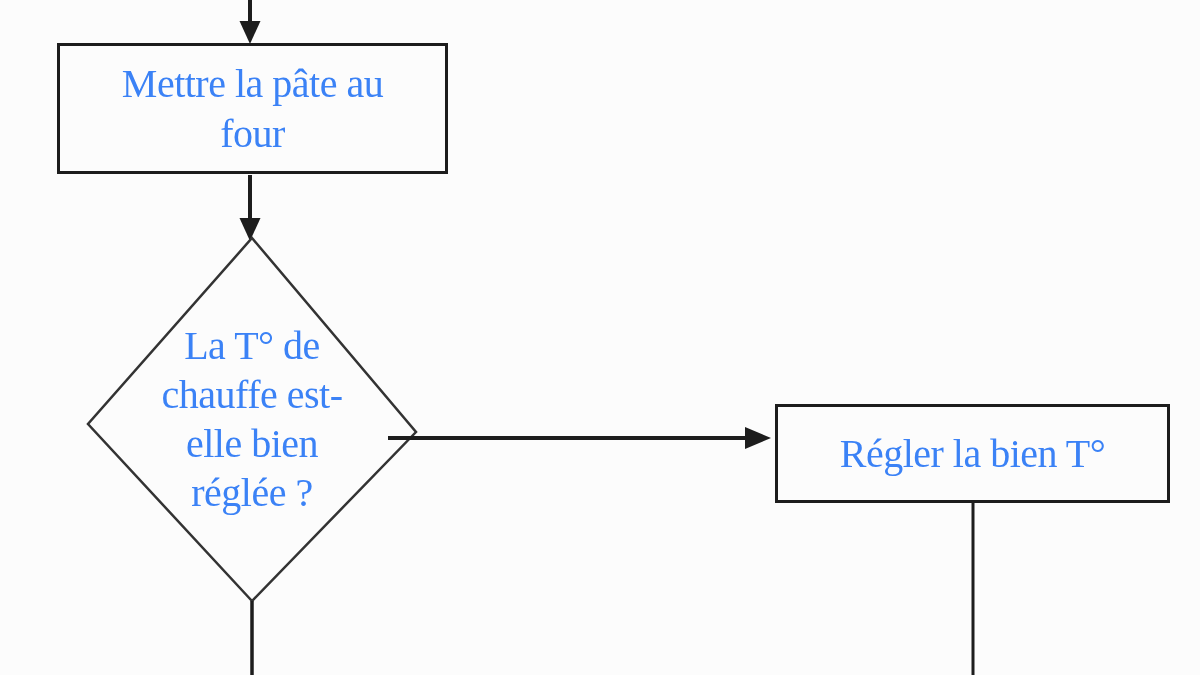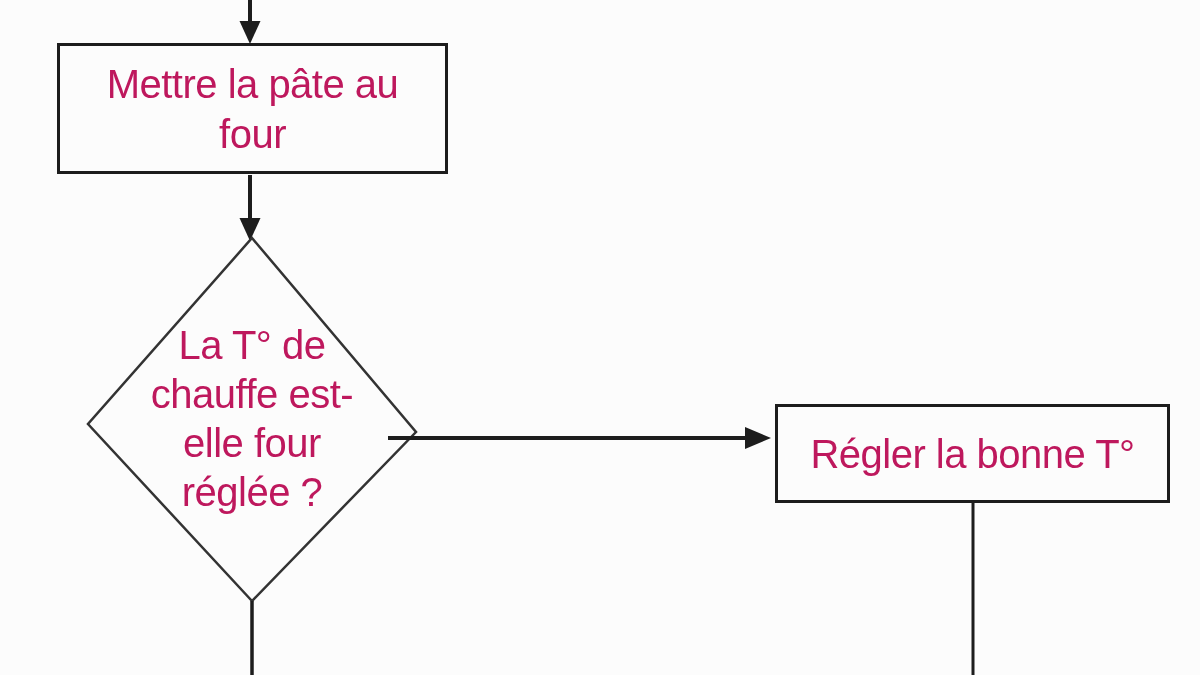--- a/index.html
+++ b/index.html
@@ -6,22 +6,22 @@
     margin: 0;
     padding: 0;
     background: #fcfcfc;
   }
   #canvas {
     position: relative;
     width: 1200px;
     height: 675px;
     overflow: hidden;
     background: #fcfcfc;
-    font-family: Liberation Sans, sans-serif;
-    color: #be185d;
+    font-family: Liberation Serif, serif;
+    color: #3b82f6;
   }
   #connector-layer {
     position: absolute;
     left: 0;
     top: 0;
     width: 1200px;
     height: 675px;
   }
   .node-box {
     position: absolute;
@@ -76,22 +76,22 @@
     <line x1="252" y1="601" x2="252" y2="675" stroke="#1d1d1d" stroke-width="3.5"></line>
   </svg>
 
   <div id="box-oven" class="node-box">
     <span class="node-label">Mettre la pâte au
 four</span>
   </div>
 
   <div id="decision-text" class="free-label" style="line-height:49px;">La T° de
 chauffe est-
-elle four
+elle bien
 réglée ?</div>
 
   <div id="box-regler" class="node-box">
-    <span class="node-label">Régler la bonne T°</span>
+    <span class="node-label">Régler la bien T°</span>
   </div>
 
 
 
 </div>
 
 </body></html>

